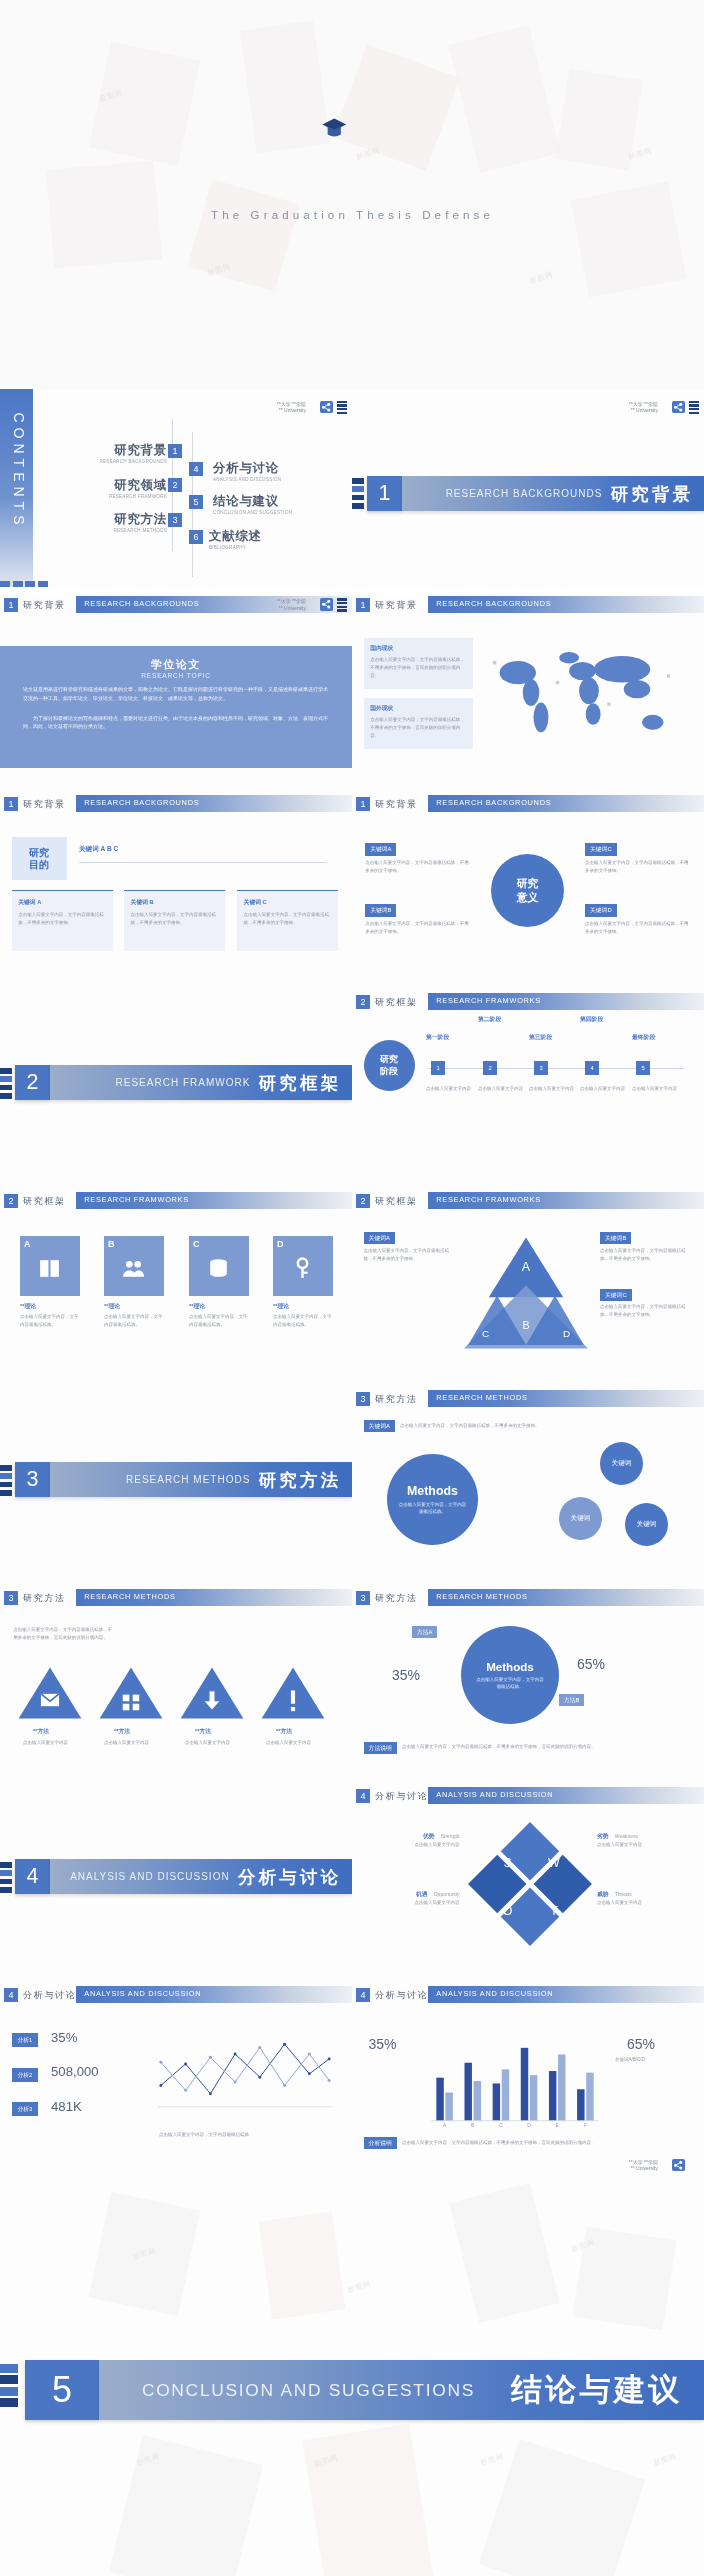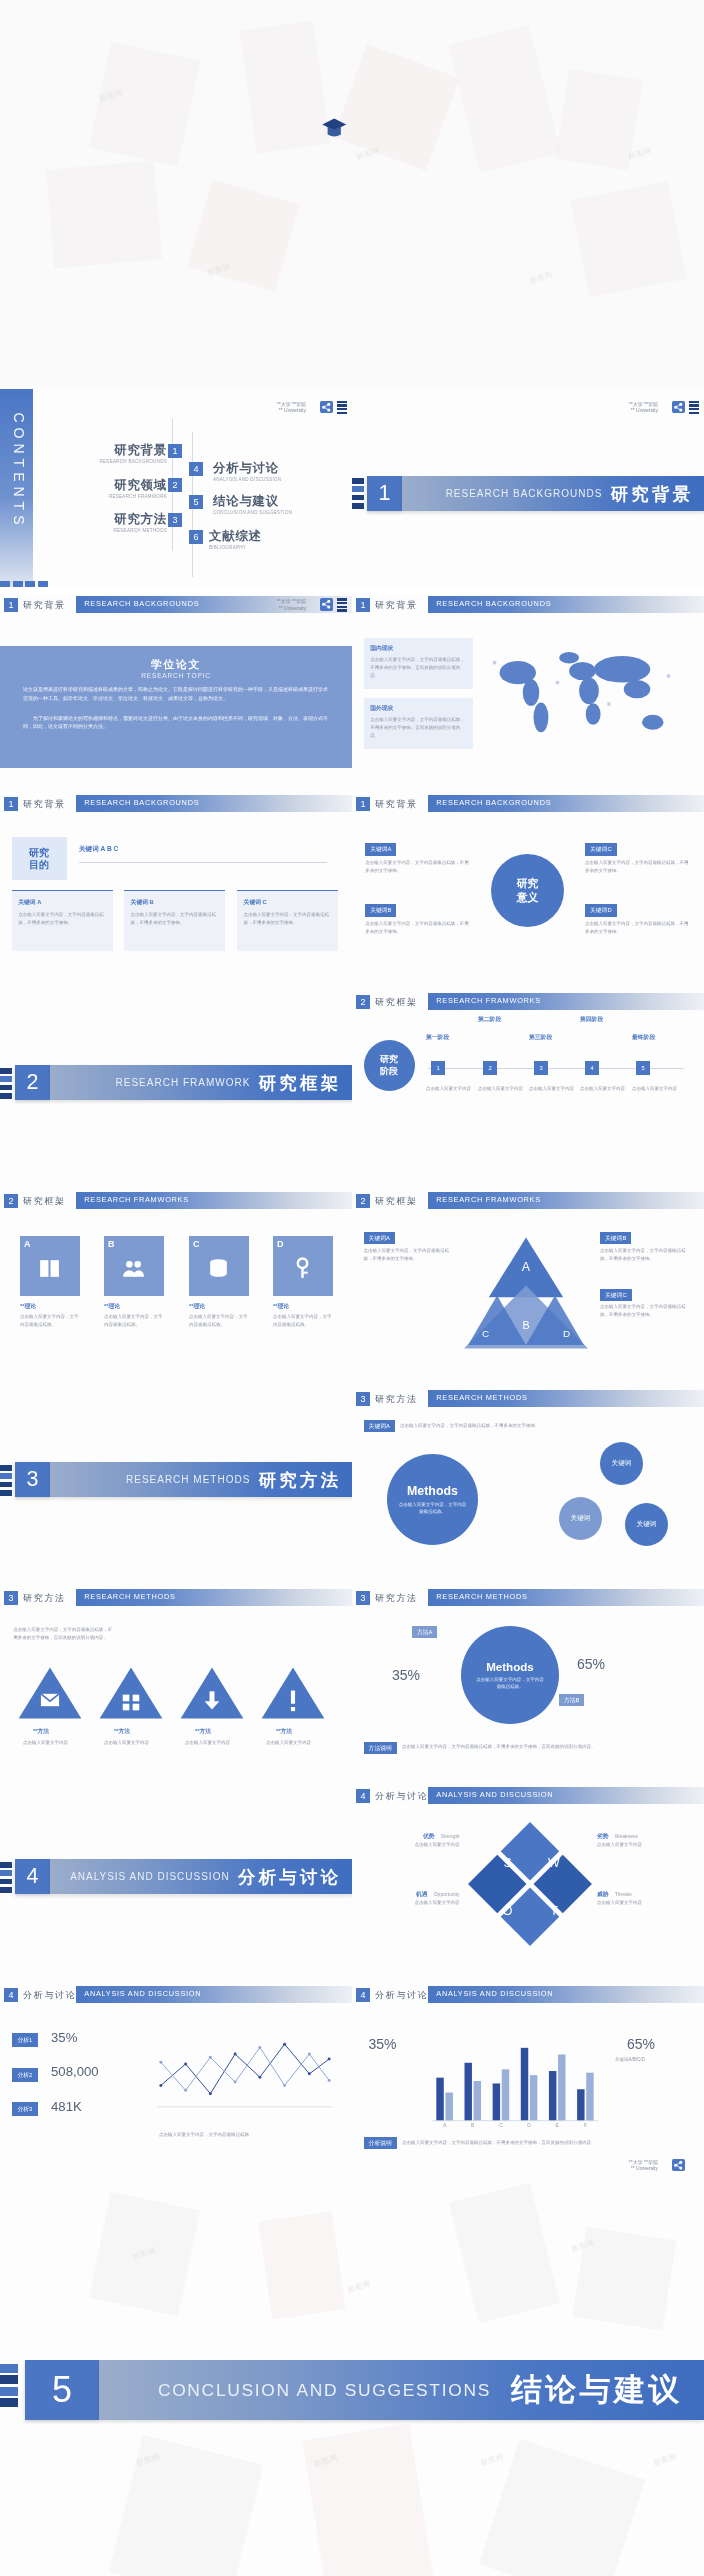--- a/index.html
+++ b/index.html
@@ -141,20 +141,21 @@
   <span class="wm" style="left:99px;top:91px">新图网</span>
   <span class="wm" style="left:356px;top:149px">新图网</span>
   <span class="wm" style="left:628px;top:149px">新图网</span>
   <span class="wm" style="left:207px;top:265px">新图网</span>
   <span class="wm" style="left:529px;top:273px">新图网</span>
 
   <svg class="cap" viewBox="0 0 40 34">
     <polygon points="20,2 38,11 20,20 2,11" fill="#23417f"></polygon>
     <path d="M10,14 L10,26 Q20,32 30,26 L30,14 L20,19 Z" fill="#3a5c9e"></path>
   </svg>
+  <div class="subtitle">The Graduation Thesis Defense</div>
 
 
 </div>
 
 <div class="slide half" id="toc" style="left:0;top:389px">
   <div class="side">
     <span>CONTENTS</span>
   </div>
   <div class="corner" style="right:46px;top:11.6px">
     <div>**大学 **学院</div>
@@ -796,17 +797,17 @@
   <span class="wm" style="left:653px;top:98px">新图网</span>
 
   <div class="ladder" style="left:0;top:6.6px;width:18px">
     <b style="background:#4a76c4;height:9px"></b>
       <b style="background:#1f3f7d;height:9px"></b>
     <b style="background:#4a76c4;height:9px"></b>
       <b style="background:#1f3f7d;height:9px"></b>
   </div>
   <div class="sec-num" style="left:25px;top:3.3px;width:74px;height:60px;font-size:36px">5</div>
   <div class="sec-bar" style="left:99px;top:3.3px;width:605px;height:60px">
-    <span class="sec-en" style="font-size:17.4px;letter-spacing:1.7px;margin-right:20px">CONCLUSION AND SUGGESTIONS</span>
+    <span class="sec-en" style="font-size:17.4px;letter-spacing:1.7px;margin-right:36px">CONCLUSION AND SUGGESTIONS</span>
     <span class="sec-cn" style="font-size:31px;letter-spacing:3.3px;margin-right:21.5px">结论与建议</span>
   </div>
 </div>
 
 
 </body></html>

